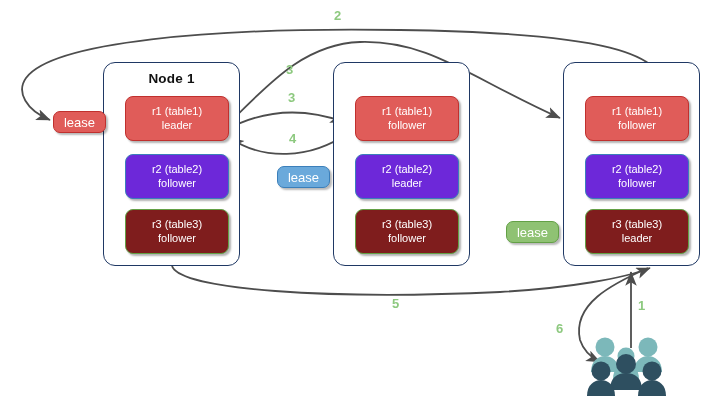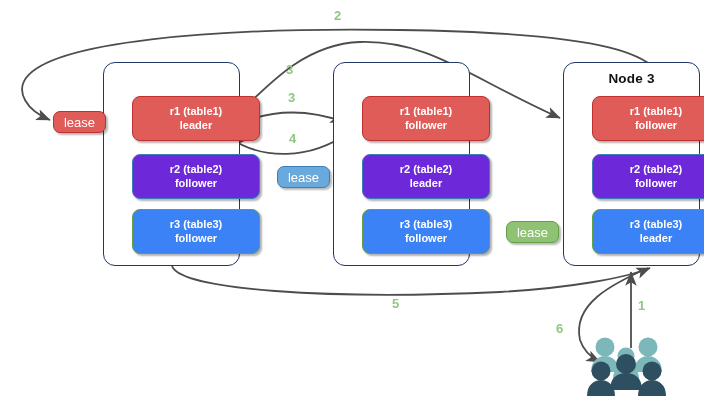--- a/index.html
+++ b/index.html
@@ -22,40 +22,39 @@
     left:0;right:0;
     top:8px;
     text-align:center;
     font-size:13.5px;
     font-weight:bold;
     color:#111111;
     letter-spacing:.2px;
   }
   .replica{
     position:absolute;
-    left:28px;
-    width:128px;
+    left:21px;
+    width:104px;
     height:45px;
     border-radius:8px;
     box-sizing:border-box;
     display:flex;
     flex-direction:column;
     align-items:center;
     justify-content:center;
     color:#ffffff;
     font-size:11px;
     line-height:13.5px;
     text-align:center;
     box-shadow:2px 2px 2px rgba(0,0,0,0.30);
-    font-weight:bold;
   }
   .replica span{display:block;}
   .r-red{background:#e05c59;border:1.4px solid #c0302e;}
   .r-blue{background:#6d28d9;border:1.4px solid #3b7fba;}
-  .r-green{background:#3b82f6;border:1.4px solid #63a046;}
+  .r-green{background:#7f1d1d;border:1.4px solid #63a046;}
 
   .lease{
     position:absolute;
     border-radius:7px;
     box-sizing:border-box;
     display:flex;align-items:center;justify-content:center;
     color:#ffffff;
     font-size:13px;
     box-shadow:2px 2px 2px rgba(0,0,0,0.28);
     z-index:3;
@@ -94,20 +93,21 @@
     <path d="M348,133 C310,160 262,160 230,138" fill="none" stroke="#4d4d4d" stroke-width="1.8" marker-end="url(#ah)"></path>
 
     <path d="M172,266 C180,290 330,300 500,292 C570,288 625,278 650,268" fill="none" stroke="#4d4d4d" stroke-width="1.8" marker-end="url(#ah)"></path>
 
     <path d="M631,348 L631,272" fill="none" stroke="#4d4d4d" stroke-width="1.8" marker-end="url(#ah)"></path>
 
     <path d="M648,268 C612,284 572,304 580,340 C584,352 592,358 600,362" fill="none" stroke="#4d4d4d" stroke-width="1.8" marker-end="url(#ah)"></path>
   </svg>
 
   <div class="node-box" style="left:103px;top:62px;width:137px;height:204px;">
+    <div class="node-title">Node 1</div>
     <div class="replica r-red" style="top:33px;">
       <span>r1 (table1)</span>
       <span>leader</span>
     </div>
     <div class="replica r-blue" style="top:91px;">
       <span>r2 (table2)</span>
       <span>follower</span>
     </div>
     <div class="replica r-green" style="top:146px;">
       <span>r3 (table3)</span>
@@ -124,21 +124,20 @@
       <span>r2 (table2)</span>
       <span>leader</span>
     </div>
     <div class="replica r-green" style="top:146px;">
       <span>r3 (table3)</span>
       <span>follower</span>
     </div>
   </div>
 
   <div class="node-box" style="left:563px;top:62px;width:137px;height:204px;">
-    <div class="node-title">Node 3</div>
     <div class="replica r-red" style="top:33px;">
       <span>r1 (table1)</span>
       <span>follower</span>
     </div>
     <div class="replica r-blue" style="top:91px;">
       <span>r2 (table2)</span>
       <span>follower</span>
     </div>
     <div class="replica r-green" style="top:146px;">
       <span>r3 (table3)</span>

